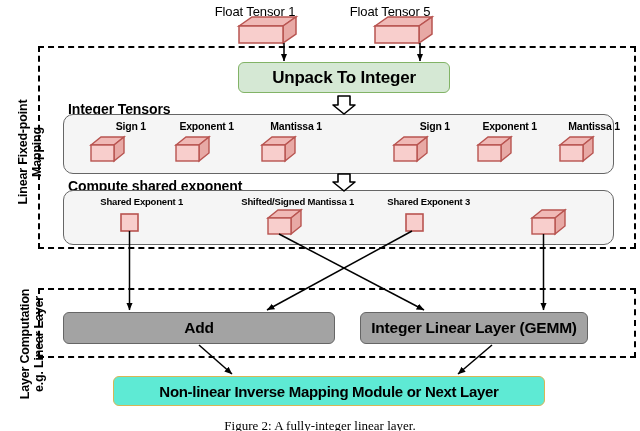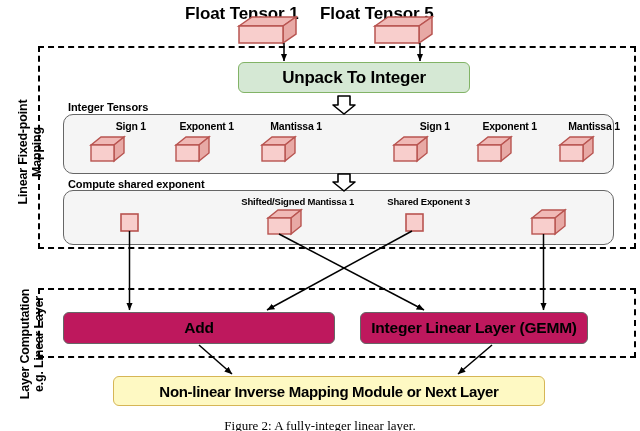--- a/index.html
+++ b/index.html
@@ -26,22 +26,23 @@
     position: absolute;
     left: 0; top: 0;
     width: 640px; height: 431px;
     pointer-events: none;
   }
   
   .abs { position: absolute; }
 
   
   .toplabel {
-    font-size: 17px;
-    font-weight: bold;
+    font-size: 13px;
+    font-weight: normal;
+    text-align: center;
     white-space: nowrap;
     letter-spacing: -0.1px;
   }
 
   
   .dashframe {
     border: 2px dashed #000;
     box-sizing: border-box;
     background: transparent;
   }
@@ -68,41 +69,41 @@
     font-weight: bold;
     text-align: center;
   }
   .pbox-green {
     background: #d5e8d4;
     border: 1.6px solid #82b366;
     font-size: 17px;
     letter-spacing: -0.2px;
   }
   .pbox-gray {
-    background: #be185d;
+    background: #a3a3a3;
     border: 1.6px solid #666666;
     font-size: 15.5px;
     letter-spacing: -0.2px;
   }
   .pbox-yellow {
-    background: #fef9c3;
+    background: #5eead4;
     border: 1.6px solid #d6b656;
     font-size: 15px;
     letter-spacing: -0.3px;
   }
 
   
   .group {
     box-sizing: border-box;
     background: #f5f5f5;
     border: 1.3px solid #666666;
     border-radius: 10px;
   }
   .grouptitle {
-    font-size: 11px;
+    font-size: 14px;
     font-weight: bold;
     white-space: nowrap;
     letter-spacing: -0.1px;
   }
   .itemlabel {
     font-size: 10.5px;
     font-weight: bold;
     white-space: nowrap;
     text-align: right;
     letter-spacing: -0.2px;
@@ -137,37 +138,38 @@
   </div>
 
   <div class="sidelabel" style="left:-63px; top:330px; width:190px; transform: rotate(-90deg);">
     <div>Layer Computation</div>
     <div>e.g. Linear Layer</div>
   </div>
 
   <div class="abs toplabel" style="left:185px; top:4px; width:140px;">Float Tensor 1</div>
   <div class="abs toplabel" style="left:320px; top:4px; width:140px;">Float Tensor 5</div>
 
-  <div class="abs pbox pbox-green" style="left:238px; top:62px; width:232px; height:31px;">
+  <div class="abs pbox pbox-green" style="left:238px; top:62px; width:212px; height:31px;">
     <span>Unpack To Integer</span>
   </div>
 
   <div class="abs grouptitle" style="left:68px; top:101px;">Integer Tensors</div>
   <div class="abs group" style="left:63px; top:114px; width:551px; height:60px;"></div>
 
   <div class="abs itemlabel" style="left:66px; top:120px; width:80px;">Sign 1</div>
   <div class="abs itemlabel" style="left:146px; top:120px; width:88px;">Exponent 1</div>
   <div class="abs itemlabel" style="left:234px; top:120px; width:88px;">Mantissa 1</div>
   <div class="abs itemlabel" style="left:370px; top:120px; width:80px;">Sign 1</div>
   <div class="abs itemlabel" style="left:449px; top:120px; width:88px;">Exponent 1</div>
   <div class="abs itemlabel" style="left:532px; top:120px; width:88px;">Mantissa 1</div>
 
   <div class="abs grouptitle" style="left:68px; top:178px;">Compute shared exponent</div>
   <div class="abs group" style="left:63px; top:190px; width:551px; height:55px;"></div>
 
+  <div class="abs itemlabel small" style="left:68px; top:196px; width:115px;">Shared Exponent 1</div>
   <div class="abs itemlabel small" style="left:204px; top:196px; width:150px;">Shifted/Signed Mantissa 1</div>
   <div class="abs itemlabel small" style="left:355px; top:196px; width:115px;">Shared Exponent 3</div>
 
   <div class="abs pbox pbox-gray" style="left:63px; top:312px; width:272px; height:32px;">
     <span>Add</span>
   </div>
   <div class="abs pbox pbox-gray" style="left:360px; top:312px; width:228px; height:32px;">
     <span>Integer Linear Layer (GEMM)</span>
   </div>
 

